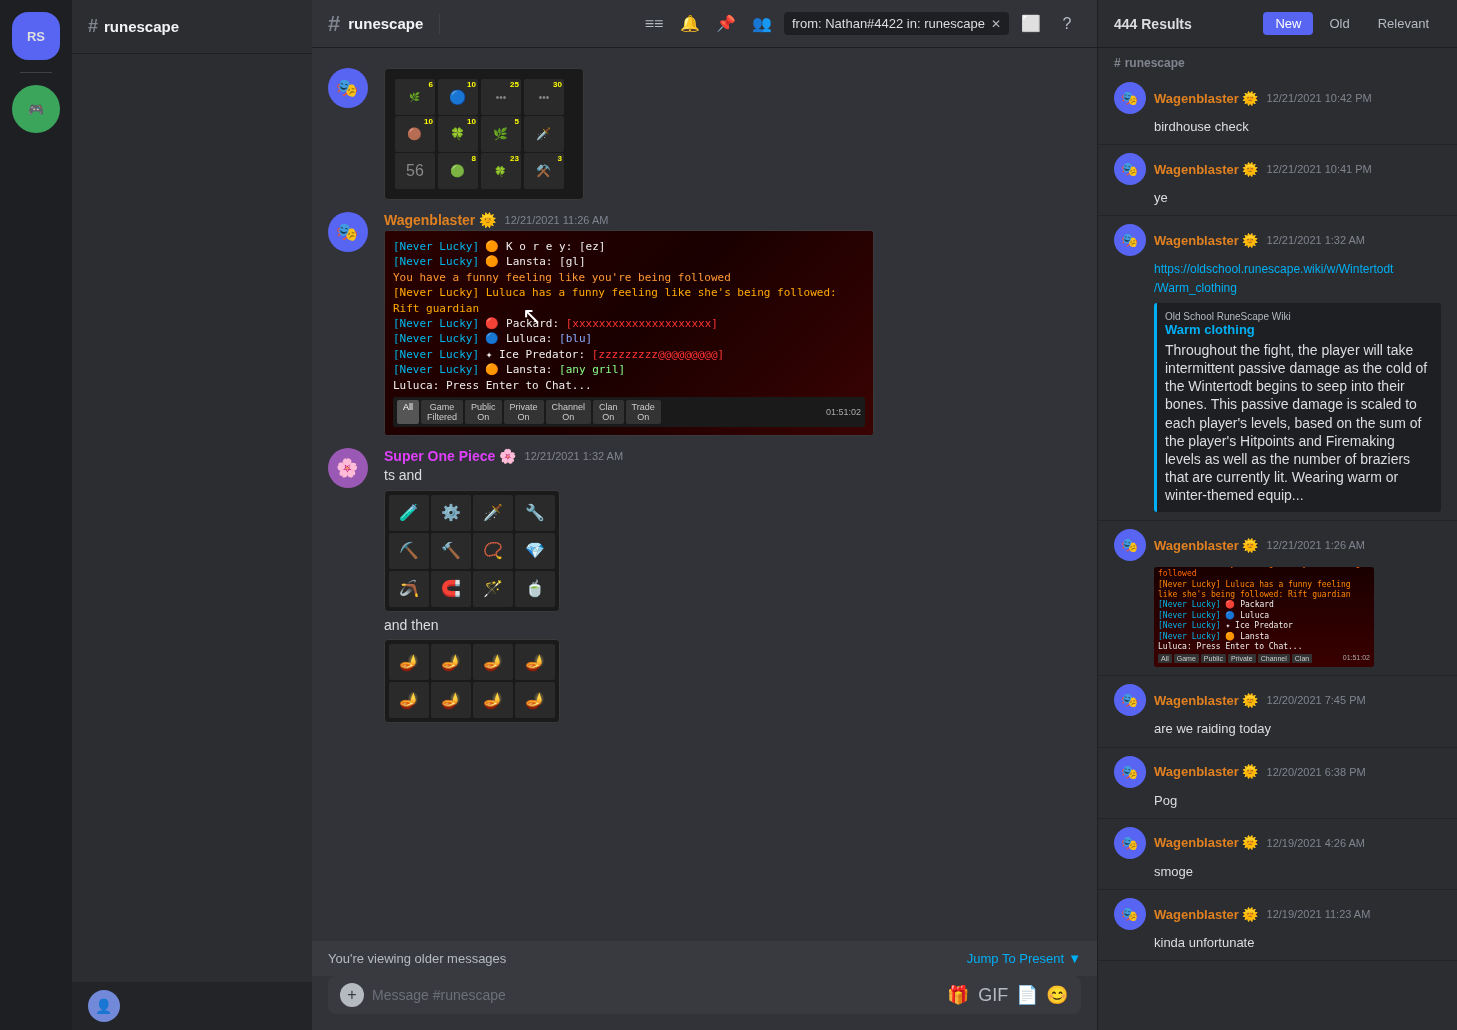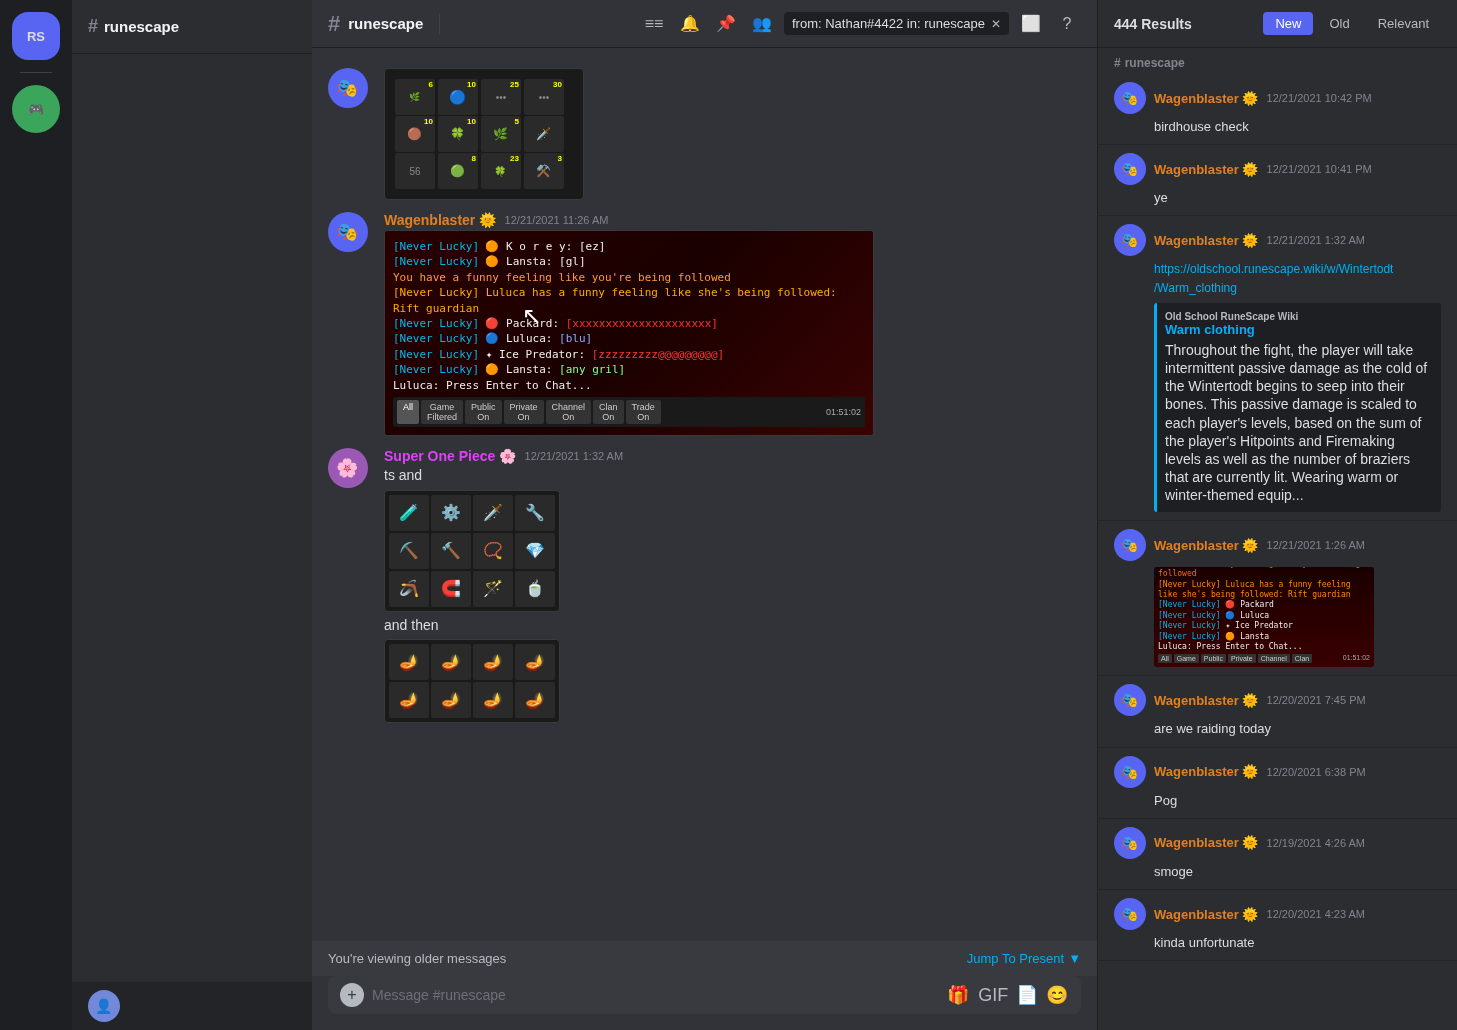--- a/index.html
+++ b/index.html
@@ -428,21 +428,20 @@
       margin-top: 6px;
       margin-left: 40px;
       background: #1e1f22;
       border-left: 3px solid #00b0f4;
       border-radius: 3px;
       padding: 8px;
     }
     .search-embed-provider {
       font-size: 10px;
       color: #b5bac1;
-      font-weight: bold;
     }
     .search-embed-title {
       color: #00b0f4;
       font-size: 13px;
       font-weight: 700;
     }
     .search-embed-description {
       font-size: 14px;
       color: #dcddde;
       line-height: 1.3;
@@ -589,21 +588,21 @@
                   <span class="count">10</span>
                 </div>
               <div class="inv-slot" style="background:#2a2a2a;">
                   <span style="font-size:12px;">🌿</span>
                   <span class="count">5</span>
                 </div>
               <div class="inv-slot" style="background:#2a2a2a;">
                   <span style="font-size:12px;">🗡️</span>
                 </div>
               <div class="inv-slot" style="background:#2a2a2a;">
-                  <span style="font-size:10px; color:#888;">56</span>
+                  <span style="font-size:16px; color:#888;">56</span>
                 </div>
               <div class="inv-slot" style="background:#2a2a2a;">
                   <span style="font-size:12px;">🟢</span>
                   <span class="count">8</span>
                 </div>
               <div class="inv-slot" style="background:#2a2a2a;">
                   <span style="font-size:10px; color:#888;">🍀</span>
                   <span class="count">23</span>
                 </div>
               <div class="inv-slot" style="background:#2a2a2a;">
@@ -888,21 +887,21 @@
           <span class="search-result-author">Wagenblaster 🌞</span>
           <span class="search-result-timestamp">12/19/2021 4:26 AM</span>
         </div>
         <div class="search-result-text">smoge</div>
       </div>
 
       <div class="search-result-item">
         <div class="search-result-meta">
           <div class="search-result-avatar">🎭</div>
           <span class="search-result-author">Wagenblaster 🌞</span>
-          <span class="search-result-timestamp">12/20/2021 4:23 AM</span>
+          <span class="search-result-timestamp">12/19/2021 11:23 AM</span>
         </div>
         <div class="search-result-text">kinda unfortunate</div>
       </div>
 
     </div>
   </div>
 
 </div>
 
 </body></html>

